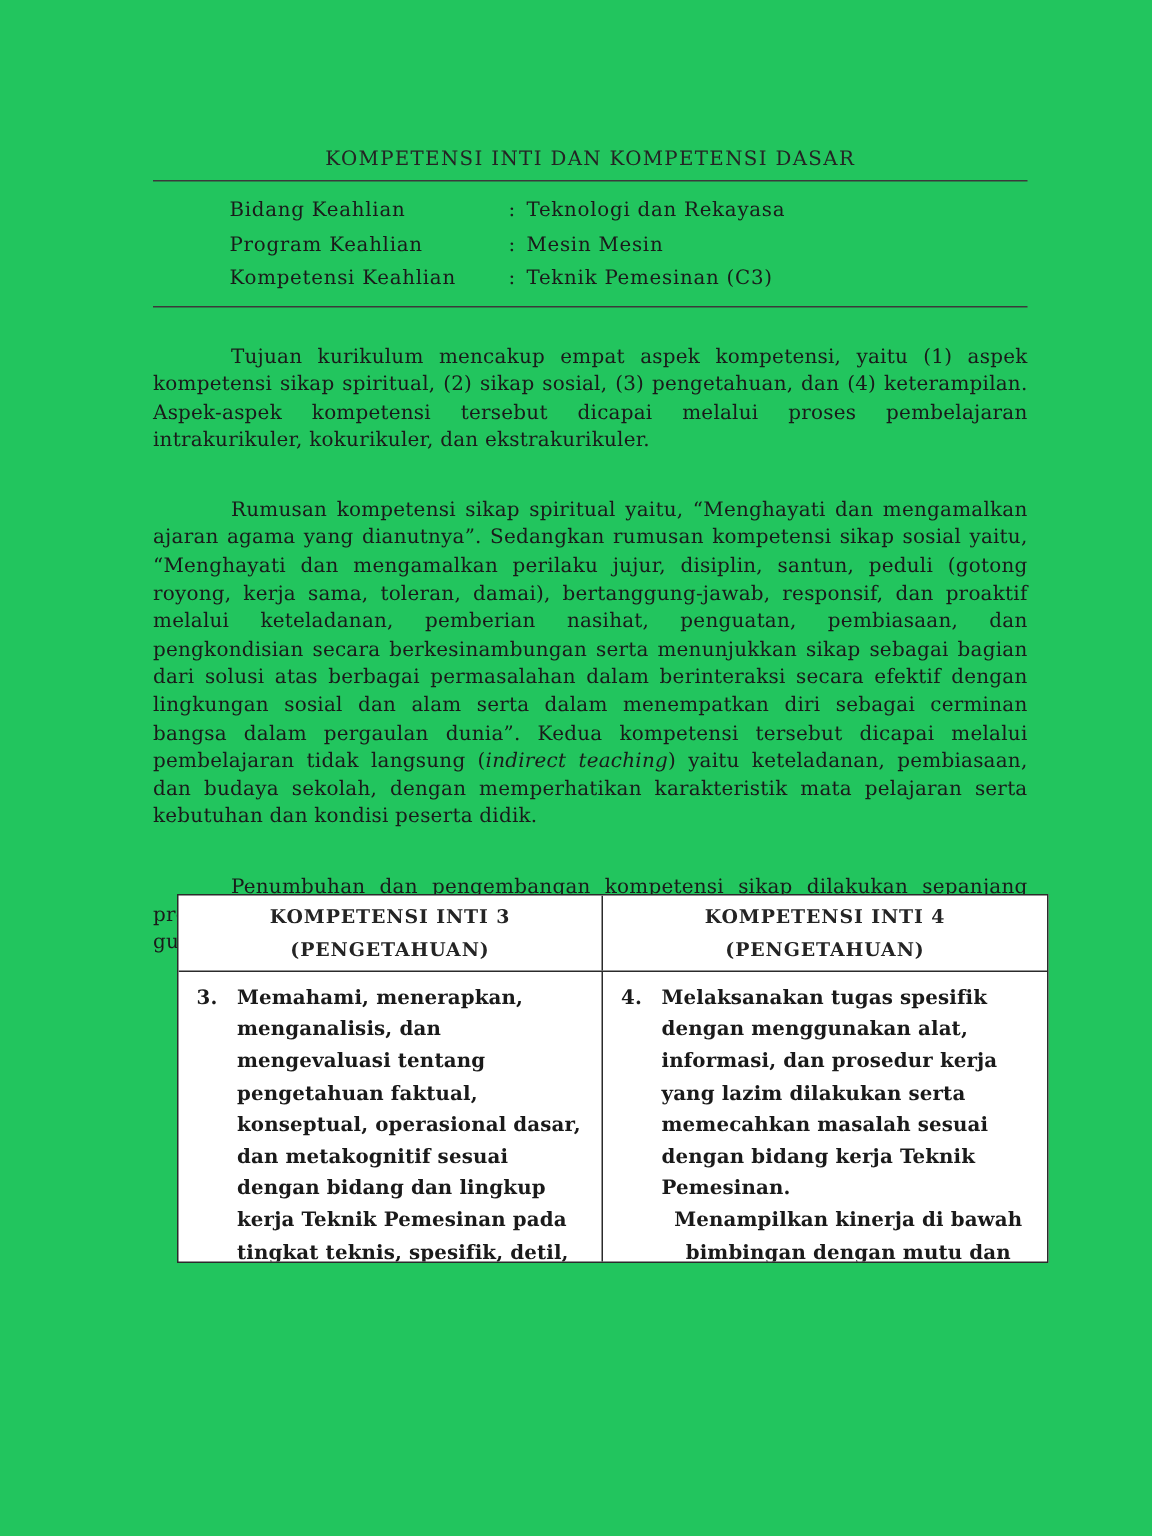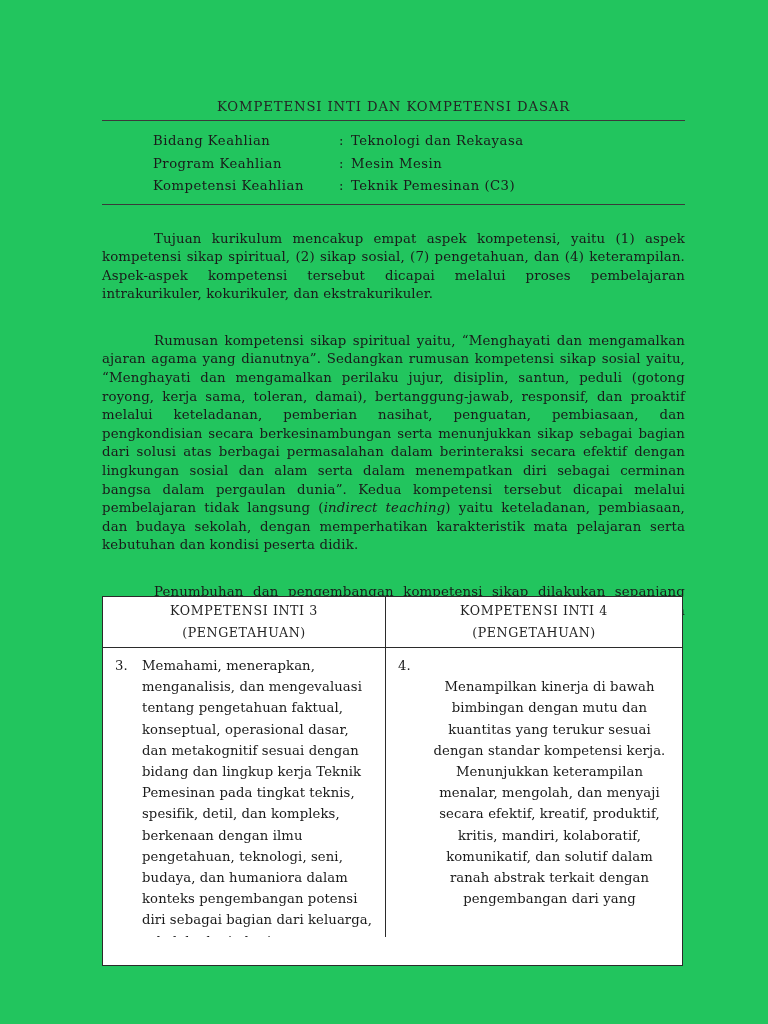--- a/index.html
+++ b/index.html
@@ -87,28 +87,29 @@
   }
   .body-para + .body-para {
     margin-top: 28px;
   }
   .para-1 { margin-top: 25px; }
   .italic { font-style: italic; }
 
   
   .ki-table {
     position: absolute;
-    left: 102px;
+    left: 118px;
     top: 596px;
     width: 581px;
-    height: 370px;
+    height: 246px;
     border: 1.4px solid #2b2b2b;
     box-sizing: border-box;
     overflow: hidden;
     background: #fff;
+    font-weight: bold;
   }
   .ki-thead {
     display: flex;
     border-bottom: 1.4px solid #2b2b2b;
     height: 51px;
     box-sizing: border-box;
   }
   .ki-th {
     box-sizing: border-box;
     text-align: center;
@@ -178,21 +179,21 @@
         <div class="ident-value">Mesin Mesin</div>
       </div>
       <div class="ident-row">
         <div class="ident-label">Kompetensi Keahlian</div>
         <div class="ident-colon">:</div>
         <div class="ident-value">Teknik Pemesinan (C3)</div>
       </div>
     </div>
     <div class="rule-bottom"></div>
 
-    <p class="body-para para-1">Tujuan kurikulum mencakup empat aspek kompetensi, yaitu (1) aspek kompetensi sikap spiritual, (2) sikap sosial, (7) pengetahuan, dan (4) keterampilan. Aspek-aspek kompetensi tersebut dicapai melalui proses pembelajaran intrakurikuler, kokurikuler, dan ekstrakurikuler.</p>
+    <p class="body-para para-1">Tujuan kurikulum mencakup empat aspek kompetensi, yaitu (1) aspek kompetensi sikap spiritual, (2) sikap sosial, (3) pengetahuan, dan (4) keterampilan. Aspek-aspek kompetensi tersebut dicapai melalui proses pembelajaran intrakurikuler, kokurikuler, dan ekstrakurikuler.</p>
 
     <p class="body-para"><span>Rumusan kompetensi sikap spiritual yaitu, “Menghayati dan mengamalkan ajaran agama yang dianutnya”. Sedangkan rumusan kompetensi sikap sosial yaitu, “Menghayati dan mengamalkan perilaku jujur, disiplin, santun, peduli (gotong royong, kerja sama, toleran, damai), bertanggung-jawab, responsif, dan proaktif melalui keteladanan, pemberian nasihat, penguatan, pembiasaan, dan pengkondisian secara berkesinambungan serta menunjukkan sikap sebagai bagian dari solusi atas berbagai permasalahan dalam berinteraksi secara efektif dengan lingkungan sosial dan alam serta dalam menempatkan diri sebagai cerminan bangsa dalam pergaulan dunia”. Kedua kompetensi tersebut dicapai melalui pembelajaran tidak langsung (</span><span class="italic">indirect teaching</span><span>) yaitu keteladanan, pembiasaan, dan budaya sekolah, dengan memperhatikan karakteristik mata pelajaran serta kebutuhan dan kondisi peserta didik.</span></p>
 
     <p class="body-para">Penumbuhan dan pengembangan kompetensi sikap dilakukan sepanjang proses pembelajaran berlangsung, dan dapat digunakan sebagai pertimbangan guru dalam mengembangkan karakter peserta didik lebih lanjut.</p>
 
   </div>
 
   <div class="ki-table">
 
     <div class="ki-thead">
@@ -211,20 +212,21 @@
       <div class="ki-td left">
         <div class="ki-item">
           <div class="ki-num">3.</div>
           <div class="ki-text">Memahami, menerapkan, menganalisis, dan mengevaluasi tentang pengetahuan faktual, konseptual, operasional dasar, dan metakognitif sesuai dengan bidang dan lingkup kerja Teknik Pemesinan pada tingkat teknis, spesifik, detil, dan kompleks, berkenaan dengan ilmu pengetahuan, teknologi, seni, budaya, dan humaniora dalam konteks pengembangan potensi diri sebagai bagian dari keluarga, sekolah, dunia kerja, warga masyarakat nasional, regional, dan internasional.</div>
         </div>
       </div>
 
       <div class="ki-td right">
         <div class="ki-item">
           <div class="ki-num">4.</div>
+          <div class="ki-text">Melaksanakan tugas spesifik dengan menggunakan alat, informasi, dan prosedur kerja yang lazim dilakukan serta memecahkan masalah sesuai dengan bidang kerja Teknik Pemesinan.</div>
         </div>
         <div class="ki-extra">Menampilkan kinerja di bawah bimbingan dengan mutu dan kuantitas yang terukur sesuai dengan standar kompetensi kerja.</div>
         <div class="ki-extra">Menunjukkan keterampilan menalar, mengolah, dan menyaji secara efektif, kreatif, produktif, kritis, mandiri, kolaboratif, komunikatif, dan solutif dalam ranah abstrak terkait dengan pengembangan dari yang</div>
       </div>
 
     </div>
   </div>
 
 </div>
 

